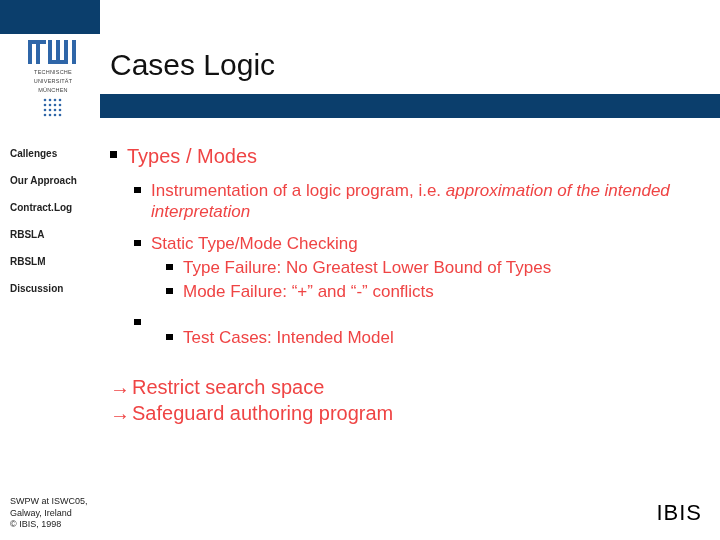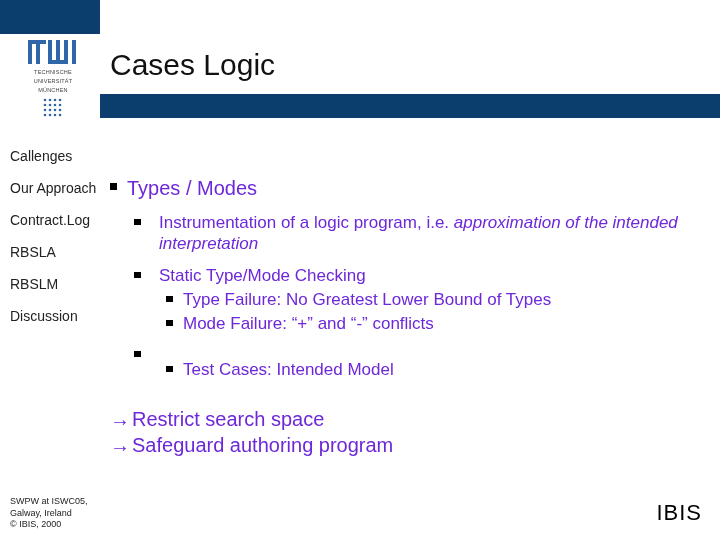--- a/index.html
+++ b/index.html
@@ -71,50 +71,49 @@
     background: #0b3e6c;
   }
 
   .sidebar {
     position: absolute;
     left: 10px;
     top: 148px;
     width: 88px;
   }
   .sidebar-item {
-    font-size: 14px;
-    font-weight: normal;
+    font-size: 10px;
+    font-weight: bold;
     color: #222;
     margin-bottom: 16px;
   }
 
   .content {
     position: absolute;
     left: 110px;
     top: 144px;
     width: 590px;
     font-size: 17px;
-    color: #6d28d9;
+    color: #ef4444;
     line-height: 1.28;
-    margin-top: 32px;
   }
   .row { display: flex; align-items: flex-start; }
   .sq {
     width: 7px; height: 7px;
     background: #000;
     flex: 0 0 7px;
     margin-top: 7px;
     margin-right: 10px;
   }
   .sq.sm {
     width: 6px; height: 6px;
     margin-top: 7px;
   }
   .h1 { font-size: 20px; }
-  .lvl1 { margin-left: 24px; margin-top: 10px; gap: 8px; }
+  .lvl1 { margin-left: 24px; margin-top: 10px; }
   .lvl2 { margin-left: 56px; margin-top: 2px; }
   .italic { font-style: italic; }
 
   .conclusions {
     margin-top: 26px;
     font-size: 20px;
   }
   .arrow {
     display: inline-block;
     font-family: "Arial Unicode MS", Arial, sans-serif;
@@ -232,15 +231,15 @@
     </div>
     <div>
       <span class="arrow">→</span><span>Safeguard authoring program</span>
     </div>
   </div>
 </div>
 
 <div class="footer">
   <div>SWPW at ISWC05,</div>
   <div>Galway, Ireland</div>
-  <div>© IBIS, 2000</div>
+  <div>© IBIS, 1998</div>
 </div>
 <div class="footer-logo">IBIS</div>
 
 </body></html>

